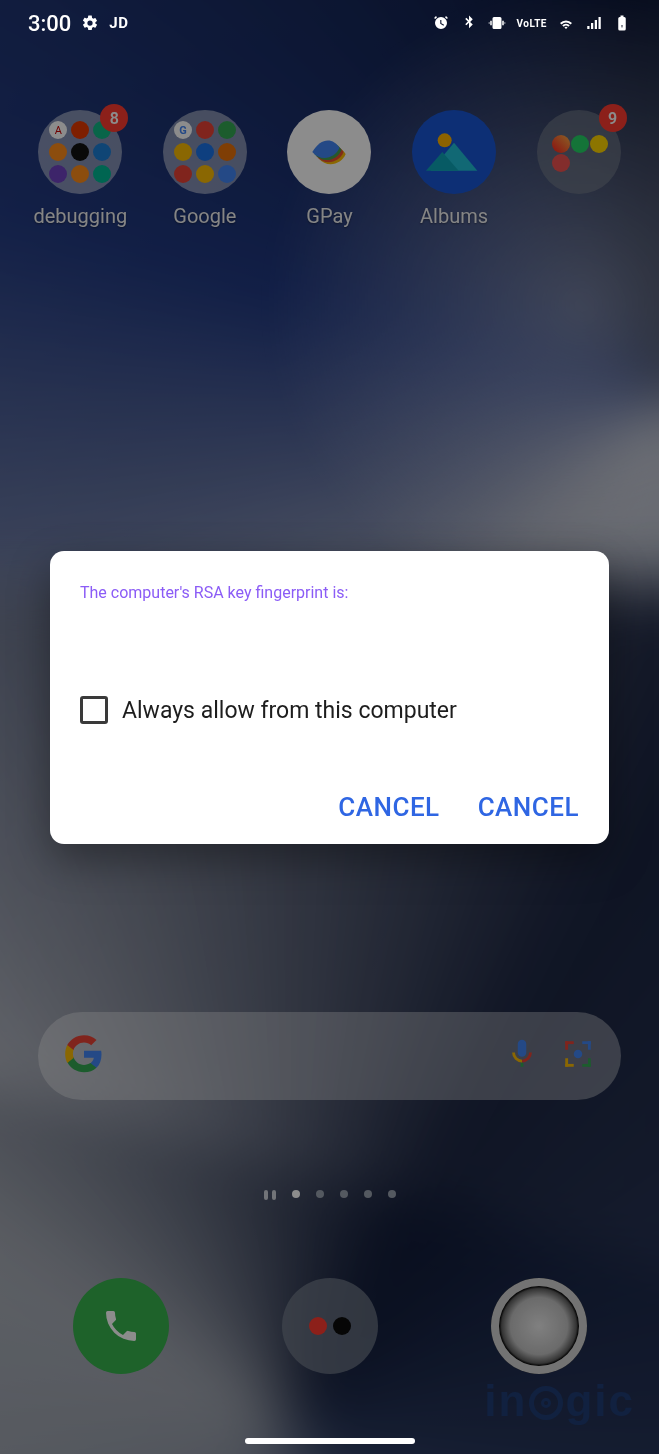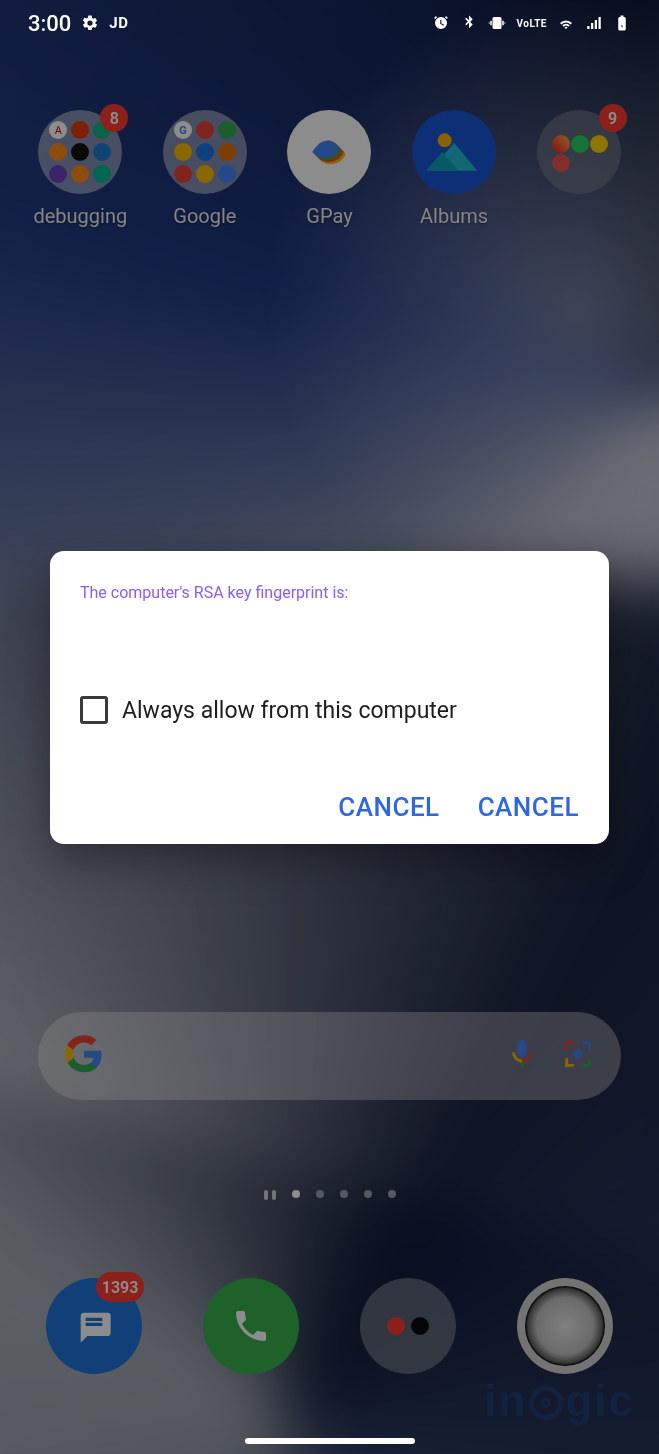--- a/index.html
+++ b/index.html
@@ -241,26 +241,20 @@
       <span class="line"></span>
     </span>
   <span class="dot active"></span>
   <span class="dot"></span>
   <span class="dot"></span>
   <span class="dot"></span>
   <span class="dot"></span>
 </div>
 
 <div class="dock">
-  <div class="dockitem" style="background:#1e75d9">
-    <svg viewBox="0 0 24 24">
-        <path d="M4 4h16a2 2 0 0 1 2 2v10a2 2 0 0 1-2 2H8l-4 4V6a2 2 0 0 1 2-2zm3 8h10v-2H7zm0-3h10V7H7z"></path>
-      </svg>
-    <span class="badge">1393</span>
-  </div>
   <div class="dockitem" style="background:#37b24d">
     <svg viewBox="0 0 24 24">
         <path d="M6.6 10.8a15 15 0 0 0 6.6 6.6l2.2-2.2a1 1 0 0 1 1-.24 11.5 11.5 0 0 0 3.6.58 1 1 0 0 1 1 1V20a1 1 0 0 1-1 1A17 17 0 0 1 3 4a1 1 0 0 1 1-1h3.4a1 1 0 0 1 1 1c0 1.24.2 2.45.58 3.6a1 1 0 0 1-.24 1z"></path>
       </svg>
   </div>
   <div class="dockitem" style="background:rgba(120,128,142,0.7)">
     <div style="display:flex;gap:6px">
         <span style="width:18px;height:18px;border-radius:50%;background:#ff3b30"></span>
         <span style="width:18px;height:18px;border-radius:50%;background:#0b0b0b"></span>
       </div>

